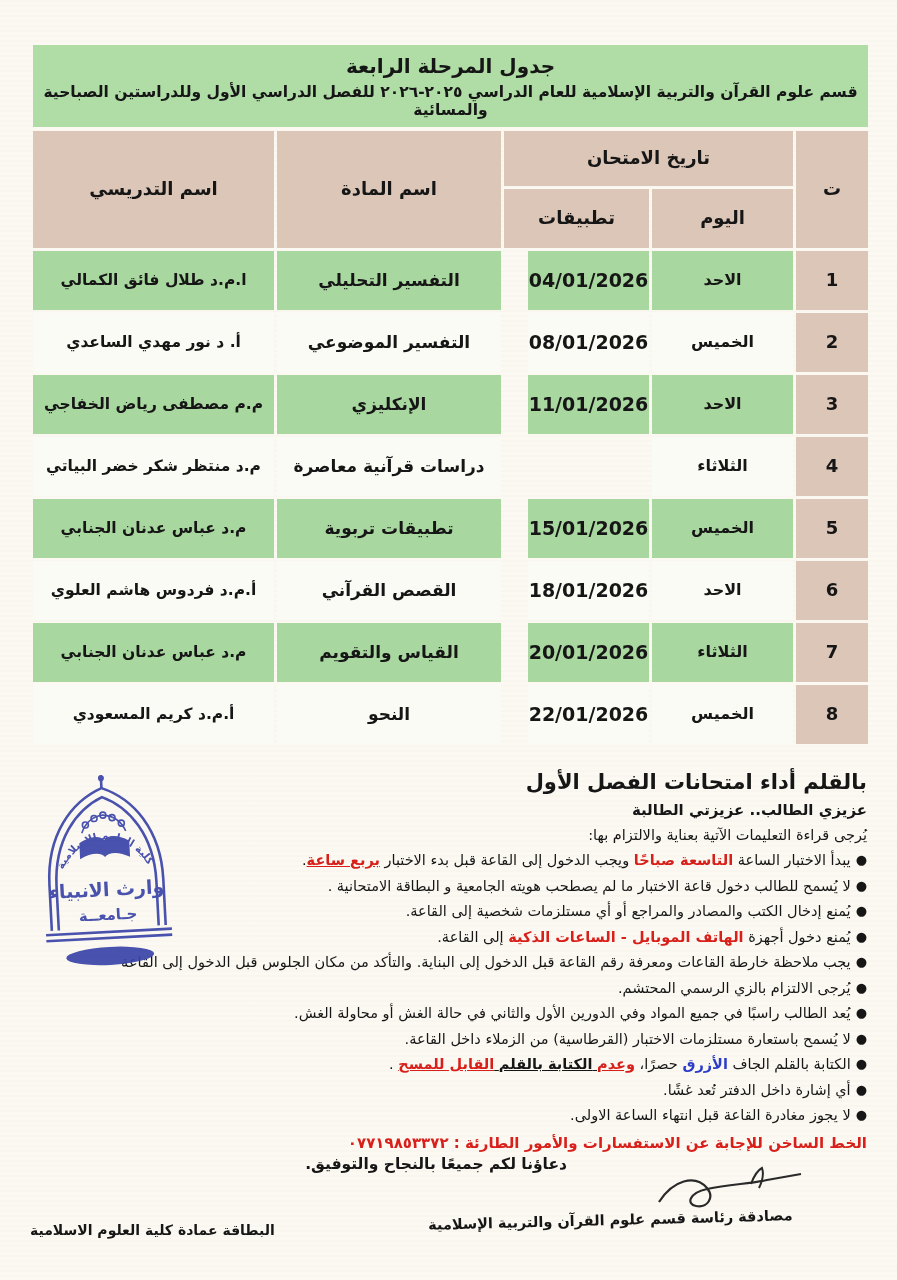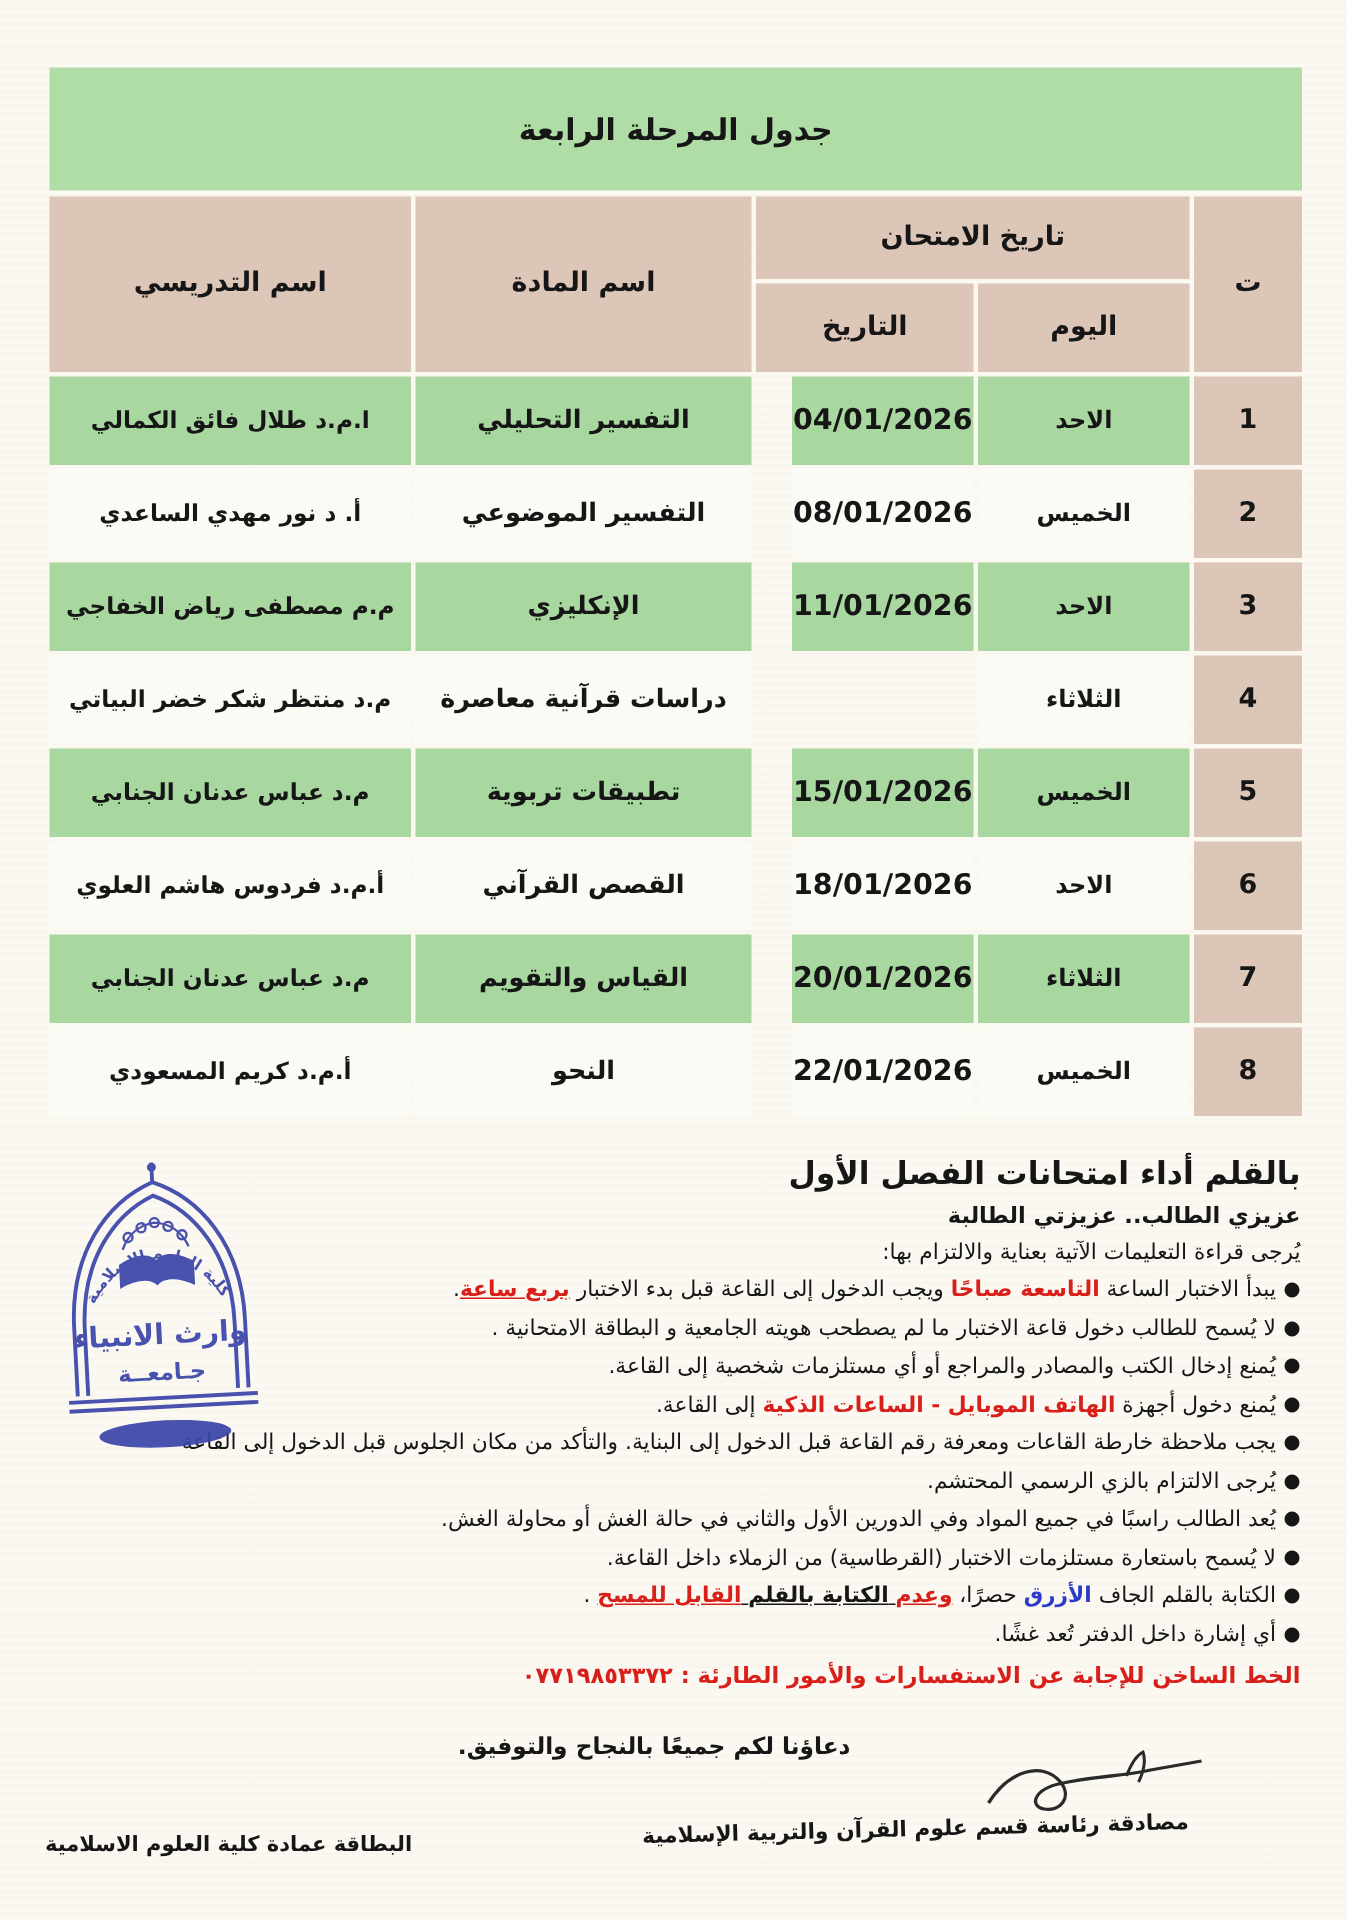--- a/index.html
+++ b/index.html
@@ -95,27 +95,28 @@
     font-size:14px;font-weight:bold;white-space:nowrap;
   }
 </style>
 </head>
 <body>
 
 <div class="page">
 
   <div class="title-block">
     <div class="title-1">جدول المرحلة الرابعة</div>
+    <div class="title-2">قسم علوم القرآن والتربية الإسلامية  للعام الدراسي ٢٠٢٥-٢٠٢٦ للفصل الدراسي الأول وللدراستين الصباحية والمسائية</div>
   </div>
 
   <div class="sched">
     <div class="cell c-pink hdr h-index">ت</div>
     <div class="cell c-pink hdr h-examdate">تاريخ الامتحان</div>
     <div class="cell c-pink hdr h-day">اليوم</div>
-    <div class="cell c-pink hdr h-date">التاريخ</div>
+    <div class="cell c-pink hdr h-date">تطبيقات</div>
     <div class="cell c-pink hdr h-subject">اسم المادة</div>
     <div class="cell c-pink hdr h-teacher">اسم التدريسي</div>
 
   <div class="cell idx c-pink" style="grid-area: 3 / 1;">1</div>
       <div class="cell day c-green" style="grid-area: 3 / 2;">الاحد</div>
       <div class="cell date c-green" style="grid-area: 3 / 3;">04/01/2026</div>
       <div class="cell subj c-green" style="grid-area: 3 / 4;">التفسير التحليلي</div>
       <div class="cell teach c-green" style="grid-area: 3 / 5;">ا.م.د طلال فائق الكمالي</div>
       <div class="cell idx c-pink" style="grid-area: 4 / 1;">2</div>
       <div class="cell day c-white" style="grid-area: 4 / 2;">الخميس</div>
@@ -161,20 +162,21 @@
         <div class="inst-line"><span class="bullet">●</span><span>يبدأ الاختبار الساعة </span><span class="red">التاسعة صباحًا</span><span> ويجب الدخول إلى القاعة قبل بدء الاختبار </span><span class="red underline">بربع ساعة</span><span>.</span></div>
         <div class="inst-line"><span class="bullet">●</span><span>لا يُسمح للطالب دخول قاعة الاختبار ما لم يصطحب هويته الجامعية و البطاقة الامتحانية .</span></div>
         <div class="inst-line"><span class="bullet">●</span><span>يُمنع إدخال الكتب والمصادر والمراجع أو أي مستلزمات شخصية إلى القاعة.</span></div>
         <div class="inst-line"><span class="bullet">●</span><span>يُمنع دخول أجهزة </span><span class="red">الهاتف الموبايل - الساعات الذكية</span><span> إلى القاعة.</span></div>
         <div class="inst-line"><span class="bullet">●</span><span>يجب ملاحظة خارطة القاعات ومعرفة رقم القاعة قبل الدخول إلى البناية. والتأكد من مكان الجلوس قبل الدخول إلى القاعة</span></div>
         <div class="inst-line"><span class="bullet">●</span><span>يُرجى الالتزام بالزي الرسمي المحتشم.</span></div>
         <div class="inst-line"><span class="bullet">●</span><span>يُعد الطالب راسبًا في جميع المواد وفي الدورين الأول والثاني في حالة الغش أو محاولة الغش.</span></div>
         <div class="inst-line"><span class="bullet">●</span><span>لا يُسمح باستعارة مستلزمات الاختبار (القرطاسية) من الزملاء داخل القاعة.</span></div>
         <div class="inst-line"><span class="bullet">●</span><span>الكتابة بالقلم الجاف </span><span class="blue">الأزرق</span><span> حصرًا، </span><span class="red underline">وعدم</span><span class="underline"> </span><span class="underline bold">الكتابة بالقلم</span><span class="underline"> </span><span class="red underline">القابل للمسح</span><span> .</span></div>
         <div class="inst-line"><span class="bullet">●</span><span>أي إشارة داخل الدفتر تُعد غشًا.</span></div>
+        <div class="inst-line"><span class="bullet">●</span><span>لا يجوز مغادرة القاعة قبل انتهاء الساعة الاولى.</span></div>
       </div>
     <div class="hotline">الخط الساخن للإجابة عن الاستفسارات والأمور الطارئة : ٠٧٧١٩٨٥٣٣٧٢</div>
   </div>
 
   <svg class="stamp" viewBox="0 0 160 210">
     <g transform="rotate(-3 80 105)">
       <g stroke="#3a44a8" fill="none" stroke-width="2.6">
         <path d="M23 158 L23 112 C23 62 49 30 80 18 C111 30 137 62 137 112 L137 158"></path>
         <path d="M30 158 L30 114 C30 67 54 38 80 27 C106 38 130 67 130 114 L130 158"></path>
         <line x1="80" y1="18" x2="80" y2="5"></line>

